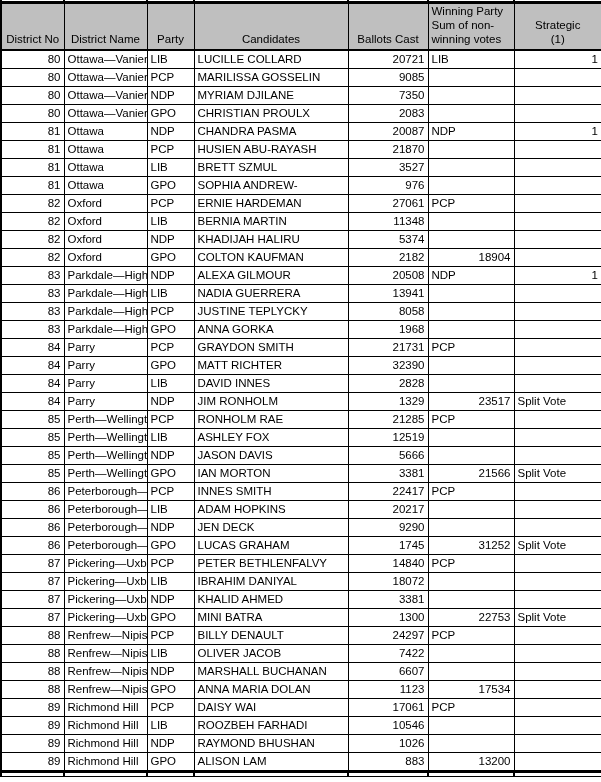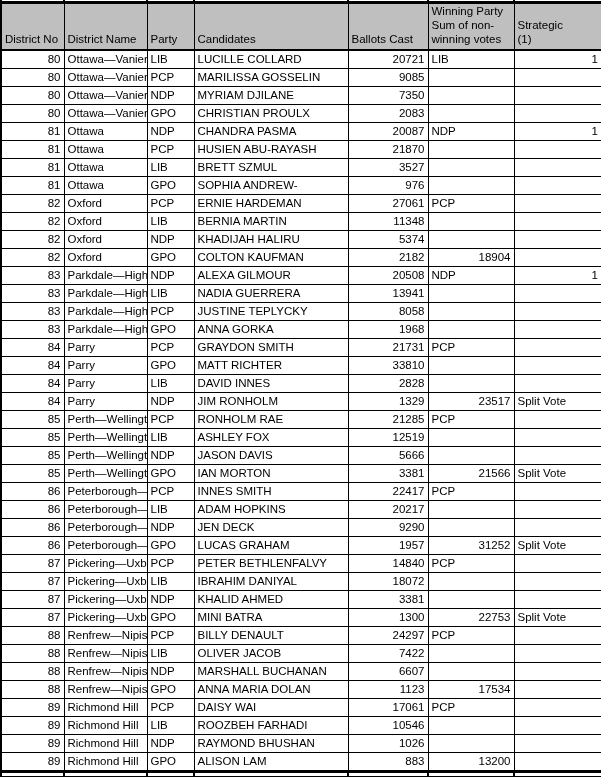--- a/index.html
+++ b/index.html
@@ -40,20 +40,21 @@
     border-left: 2px solid #000;
     border-right: 2px solid #000;
     border-bottom: 3px solid #000;
   }
   tr.header-row td {
     height: 47px;
     background: #bfbfbf;
     border: 1px solid #000;
     border-bottom: 2px solid #000;
     vertical-align: bottom;
+    text-align: center;
     white-space: pre-line;
     line-height: 14px;
     padding-bottom: 3px;
   }
   tr.header-row td.h-left { text-align: left; }
   tr.data-row td {
     height: 18px;
     border: 1px solid #000;
     line-height: 17px;
     background: #ffffff;
@@ -257,21 +258,21 @@
         <td class="txt">GRAYDON SMITH</td>
         <td class="num">21731</td>
         <td class="txt">PCP</td>
         <td class="num"></td>
       </tr>
       <tr class="data-row">
         <td class="num">84</td>
         <td class="txt">Parry</td>
         <td class="txt">GPO</td>
         <td class="txt">MATT RICHTER</td>
-        <td class="num">33810</td>
+        <td class="num">32390</td>
         <td class="num"></td>
         <td class="num"></td>
       </tr>
       <tr class="data-row">
         <td class="num">84</td>
         <td class="txt">Parry</td>
         <td class="txt">LIB</td>
         <td class="txt">DAVID INNES</td>
         <td class="num">2828</td>
         <td class="num"></td>
@@ -347,21 +348,21 @@
         <td class="txt">JEN DECK</td>
         <td class="num">9290</td>
         <td class="num"></td>
         <td class="num"></td>
       </tr>
       <tr class="data-row">
         <td class="num">86</td>
         <td class="txt">Peterborough—</td>
         <td class="txt">GPO</td>
         <td class="txt">LUCAS GRAHAM</td>
-        <td class="num">1957</td>
+        <td class="num">1745</td>
         <td class="num">31252</td>
         <td class="txt">Split Vote</td>
       </tr>
       <tr class="data-row">
         <td class="num">87</td>
         <td class="txt">Pickering—Uxbr</td>
         <td class="txt">PCP</td>
         <td class="txt">PETER BETHLENFALVY</td>
         <td class="num">14840</td>
         <td class="txt">PCP</td>

